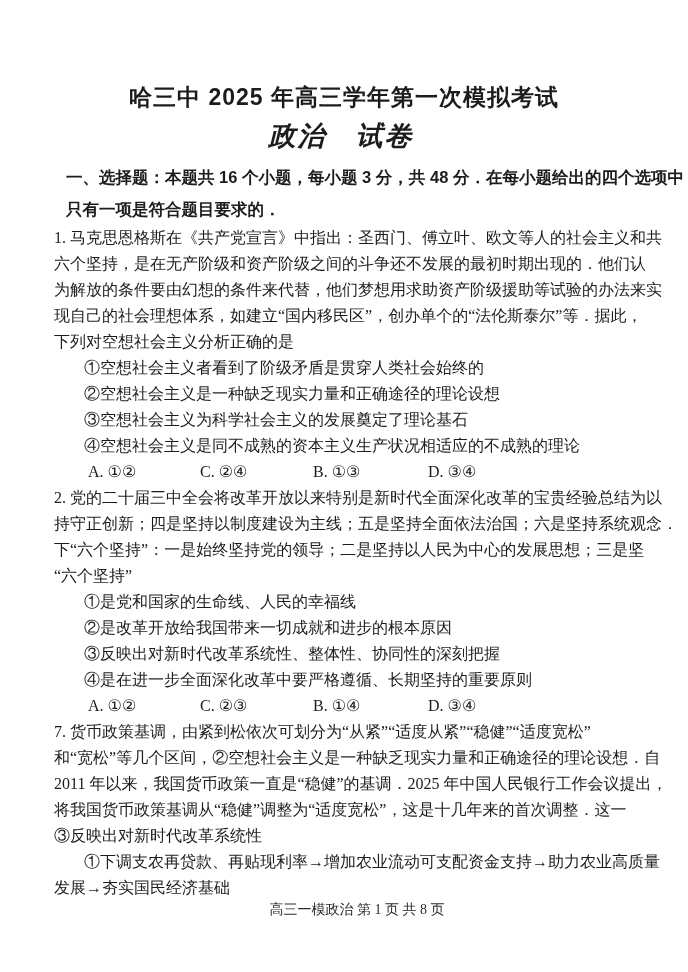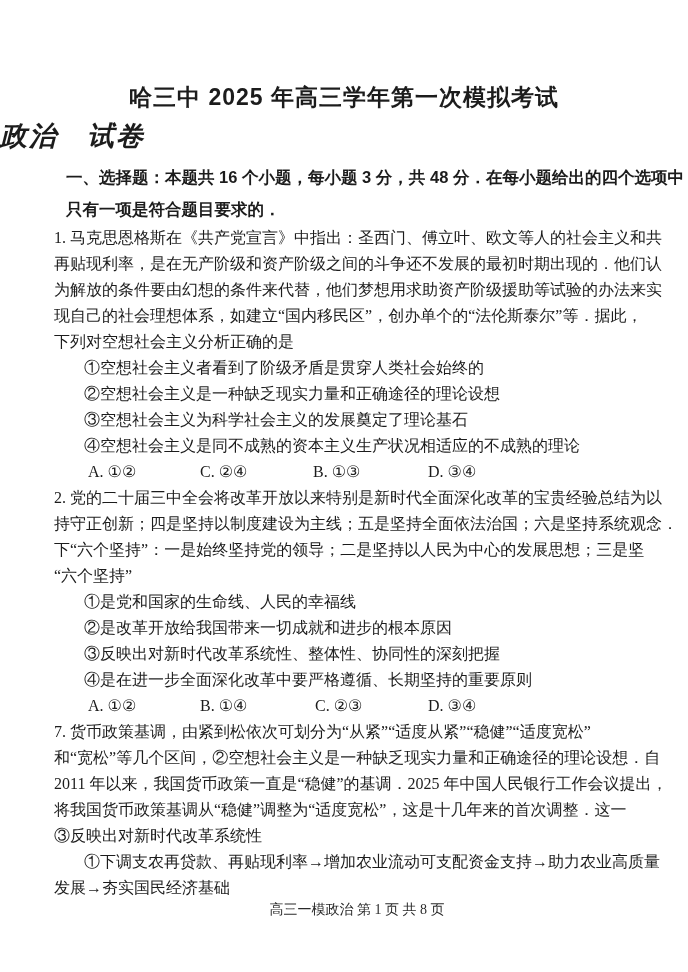--- a/index.html
+++ b/index.html
@@ -22,21 +22,21 @@
     text-align: center;
     font-family: "Liberation Sans", "DejaVu Sans", sans-serif;
     font-weight: 600;
     font-size: 23px;
     line-height: 30px;
     letter-spacing: 1px;
     white-space: nowrap;
   }
   .subtitle {
     margin: 8px 6px 0 0;
-    text-align: left;
+    text-align: center;
     font-family: "DejaVu Serif", serif;
     font-weight: bold;
     font-style: italic;
     font-size: 27px;
     line-height: 32px;
     letter-spacing: 2px;
     white-space: nowrap;
   }
   .section-heading {
     margin: 9px 54px 0 66px;
@@ -95,21 +95,21 @@
 
   <div class="section-heading">
     <div class="h-line">一、选择题：本题共 16 个小题，每小题 3 分，共 48 分．在每小题给出的四个选项中，</div>
     <div class="h-line">只有一项是符合题目要求的．</div>
   </div>
 
   <div class="questions">
 
     <div class="question">
       <div class="stem-line">1. 马克思恩格斯在《共产党宣言》中指出：圣西门、傅立叶、欧文等人的社会主义和共</div>
-      <div class="stem-line">再贴现利率，是在无产阶级和资产阶级之间的斗争还不发展的最初时期出现的．他们认</div>
+      <div class="stem-line">六个坚持，是在无产阶级和资产阶级之间的斗争还不发展的最初时期出现的．他们认</div>
       <div class="stem-line">为解放的条件要由幻想的条件来代替，他们梦想用求助资产阶级援助等试验的办法来实</div>
       <div class="stem-line">现自己的社会理想体系，如建立“国内移民区”，创办单个的“法伦斯泰尔”等．据此，</div>
       <div class="stem-line">下列对空想社会主义分析正确的是</div>
       <div class="option-line">①空想社会主义者看到了阶级矛盾是贯穿人类社会始终的</div>
       <div class="option-line">②空想社会主义是一种缺乏现实力量和正确途径的理论设想</div>
       <div class="option-line">③空想社会主义为科学社会主义的发展奠定了理论基石</div>
       <div class="option-line">④空想社会主义是同不成熟的资本主义生产状况相适应的不成熟的理论</div>
       <div class="choices">
         <span class="choice choice-a">A. ①②</span>
         <span class="choice choice-c">C. ②④</span>
@@ -122,22 +122,22 @@
       <div class="stem-line">2. 党的二十届三中全会将改革开放以来特别是新时代全面深化改革的宝贵经验总结为以</div>
       <div class="stem-line">持守正创新；四是坚持以制度建设为主线；五是坚持全面依法治国；六是坚持系统观念．</div>
       <div class="stem-line">下“六个坚持”：一是始终坚持党的领导；二是坚持以人民为中心的发展思想；三是坚</div>
       <div class="stem-line">“六个坚持”</div>
       <div class="option-line">①是党和国家的生命线、人民的幸福线</div>
       <div class="option-line">②是改革开放给我国带来一切成就和进步的根本原因</div>
       <div class="option-line">③反映出对新时代改革系统性、整体性、协同性的深刻把握</div>
       <div class="option-line">④是在进一步全面深化改革中要严格遵循、长期坚持的重要原则</div>
       <div class="choices">
         <span class="choice choice-a">A. ①②</span>
+        <span class="choice choice-c">C. ②③</span>
         <span class="choice choice-b">B. ①④</span>
-        <span class="choice choice-c">C. ②③</span>
         <span class="choice choice-d">D. ③④</span>
       </div>
     </div>
 
     <div class="question">
       <div class="stem-line">7. 货币政策基调，由紧到松依次可划分为“从紧”“适度从紧”“稳健”“适度宽松”</div>
       <div class="stem-line">和“宽松”等几个区间，②空想社会主义是一种缺乏现实力量和正确途径的理论设想．自</div>
       <div class="stem-line">2011 年以来，我国货币政策一直是“稳健”的基调．2025 年中国人民银行工作会议提出，</div>
       <div class="stem-line">将我国货币政策基调从“稳健”调整为“适度宽松”，这是十几年来的首次调整．这一</div>
       <div class="stem-line">③反映出对新时代改革系统性</div>

